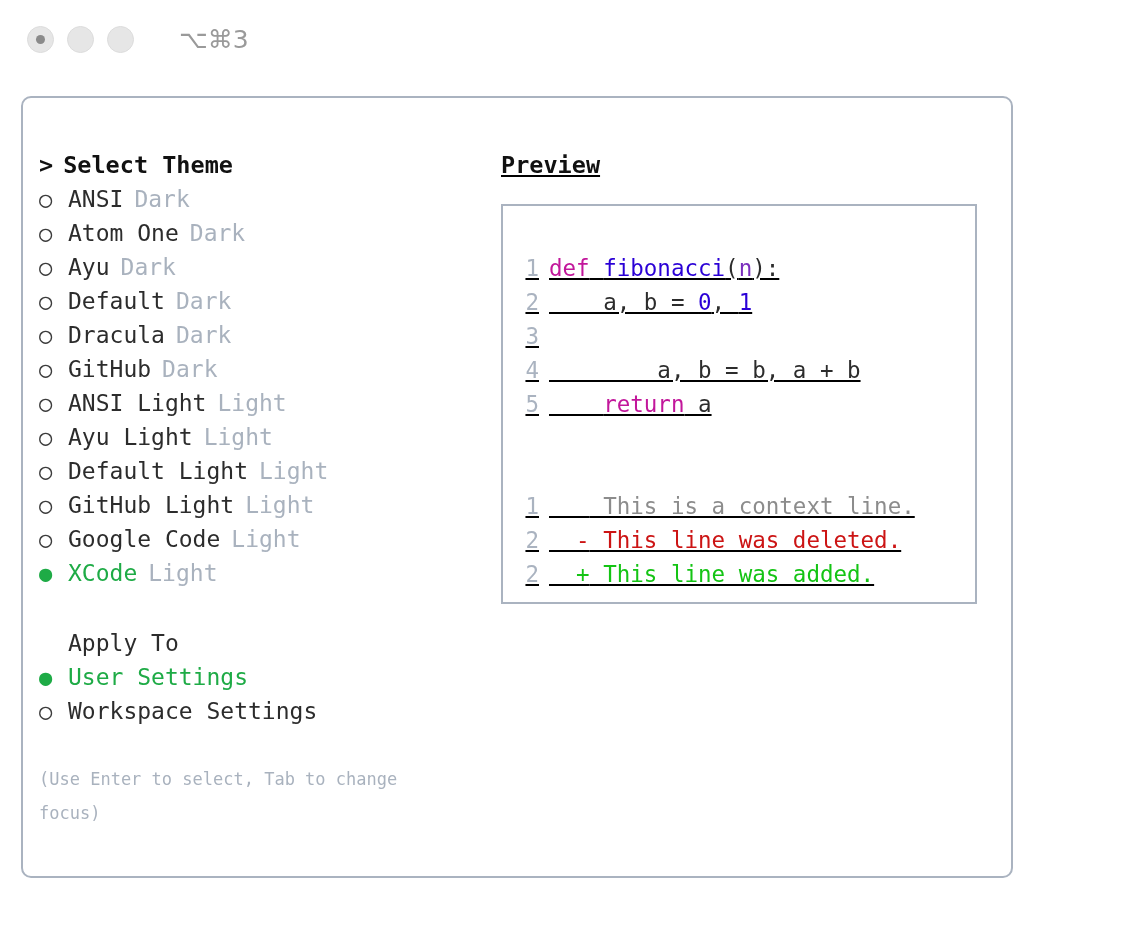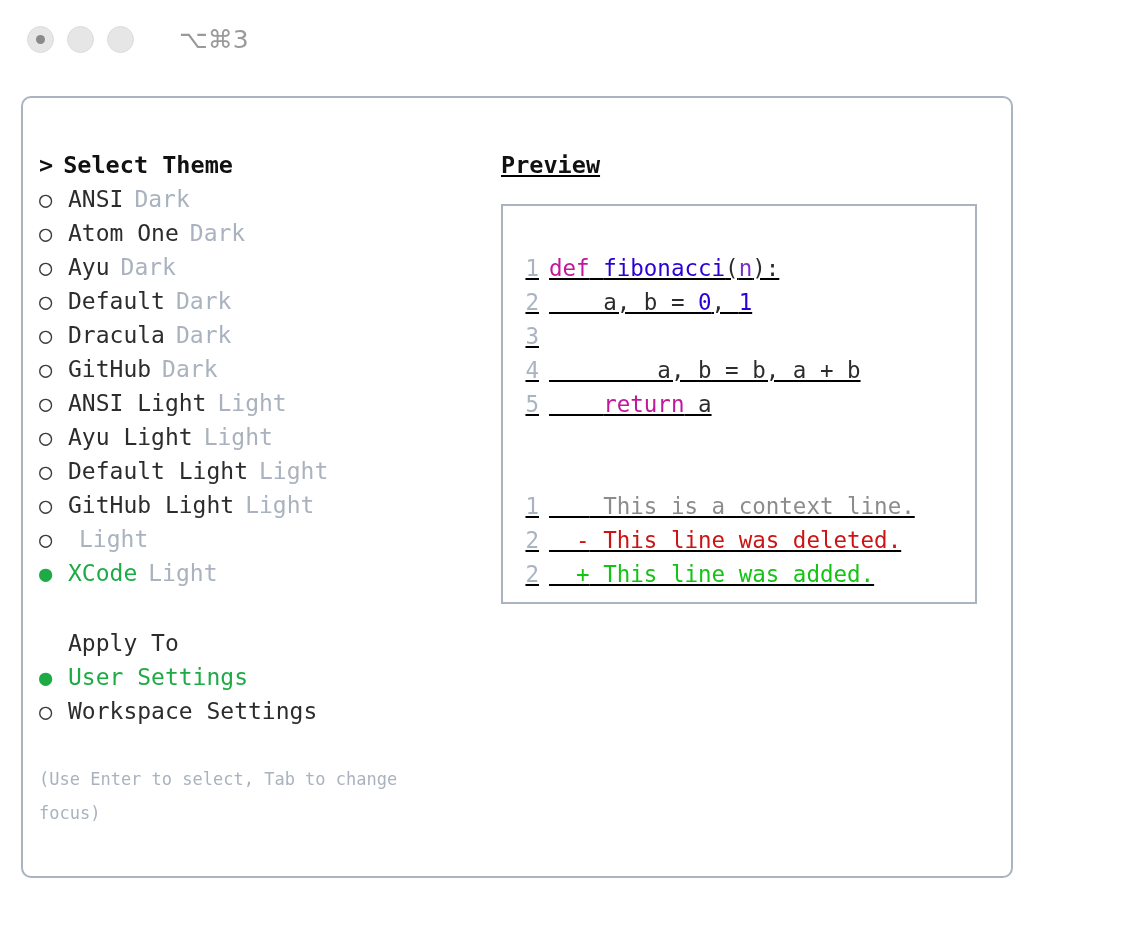--- a/index.html
+++ b/index.html
@@ -208,21 +208,21 @@
           <div class="row"><span class="bullet">○</span><span class="item-name">ANSI</span><span class="item-variant">Dark</span></div>
           <div class="row"><span class="bullet">○</span><span class="item-name">Atom One</span><span class="item-variant">Dark</span></div>
           <div class="row"><span class="bullet">○</span><span class="item-name">Ayu</span><span class="item-variant">Dark</span></div>
           <div class="row"><span class="bullet">○</span><span class="item-name">Default</span><span class="item-variant">Dark</span></div>
           <div class="row"><span class="bullet">○</span><span class="item-name">Dracula</span><span class="item-variant">Dark</span></div>
           <div class="row"><span class="bullet">○</span><span class="item-name">GitHub</span><span class="item-variant">Dark</span></div>
           <div class="row"><span class="bullet">○</span><span class="item-name">ANSI Light</span><span class="item-variant">Light</span></div>
           <div class="row"><span class="bullet">○</span><span class="item-name">Ayu Light</span><span class="item-variant">Light</span></div>
           <div class="row"><span class="bullet">○</span><span class="item-name">Default Light</span><span class="item-variant">Light</span></div>
           <div class="row"><span class="bullet">○</span><span class="item-name">GitHub Light</span><span class="item-variant">Light</span></div>
-          <div class="row"><span class="bullet">○</span><span class="item-variant">Light</span></div>
+          <div class="row"><span class="bullet">○</span><span class="item-name">Google Code</span><span class="item-variant">Light</span></div>
           <div class="row"><span class="bullet sel">●</span><span class="item-name sel">XCode</span><span class="item-variant">Light</span></div>
         </div>
 
       <div id="apply-gap"></div>
 
       <div class="row plainheading">Apply To</div>
 
       <div id="apply-items">
           <div class="row"><span class="bullet sel">●</span><span class="item-name sel">User Settings</span></div>
           <div class="row"><span class="bullet">○</span><span class="item-name">Workspace Settings</span></div>

